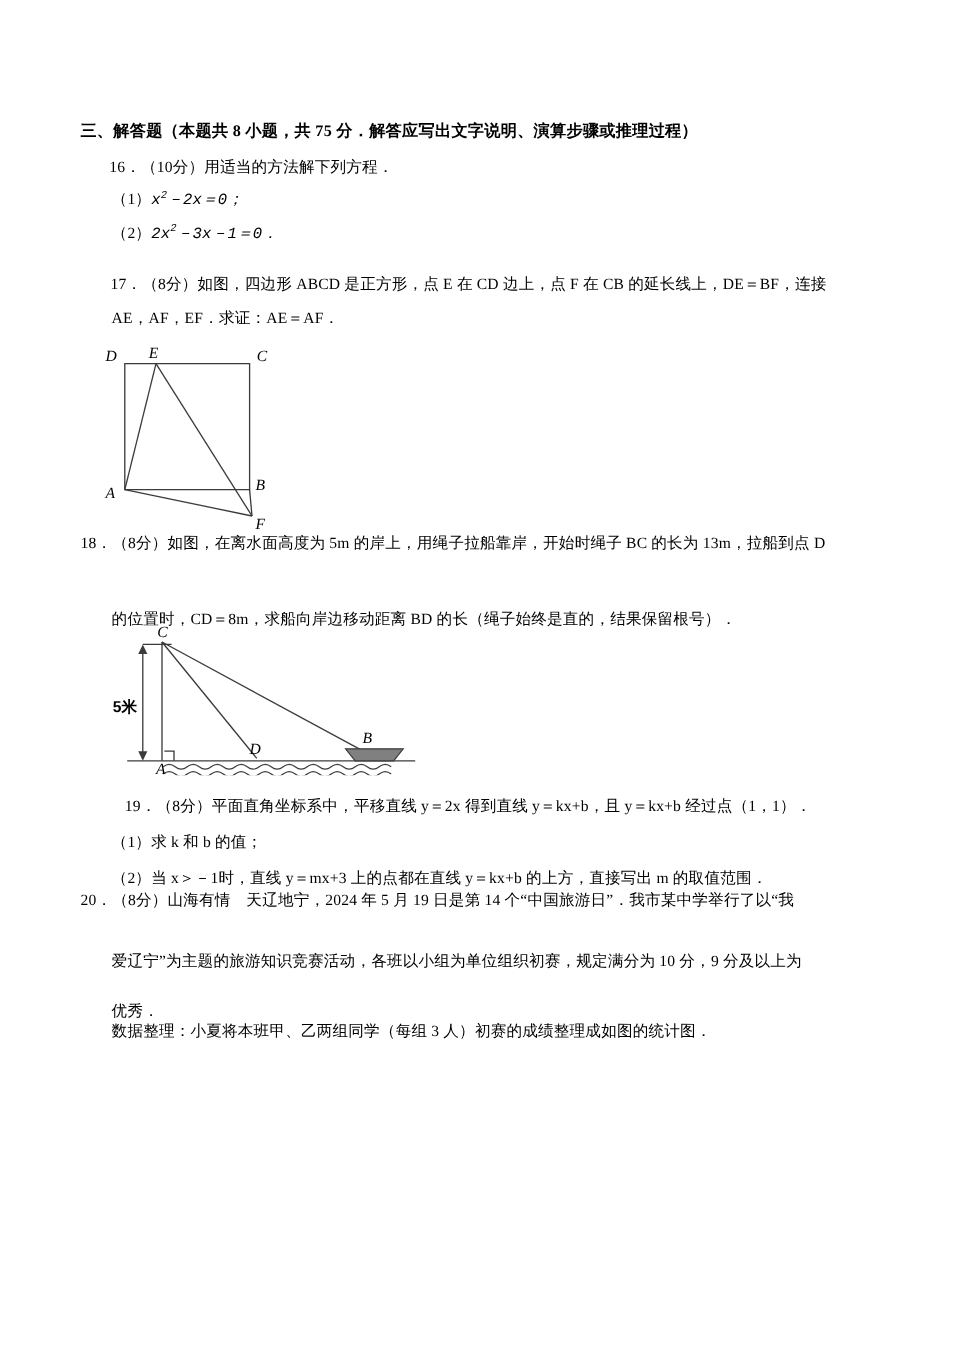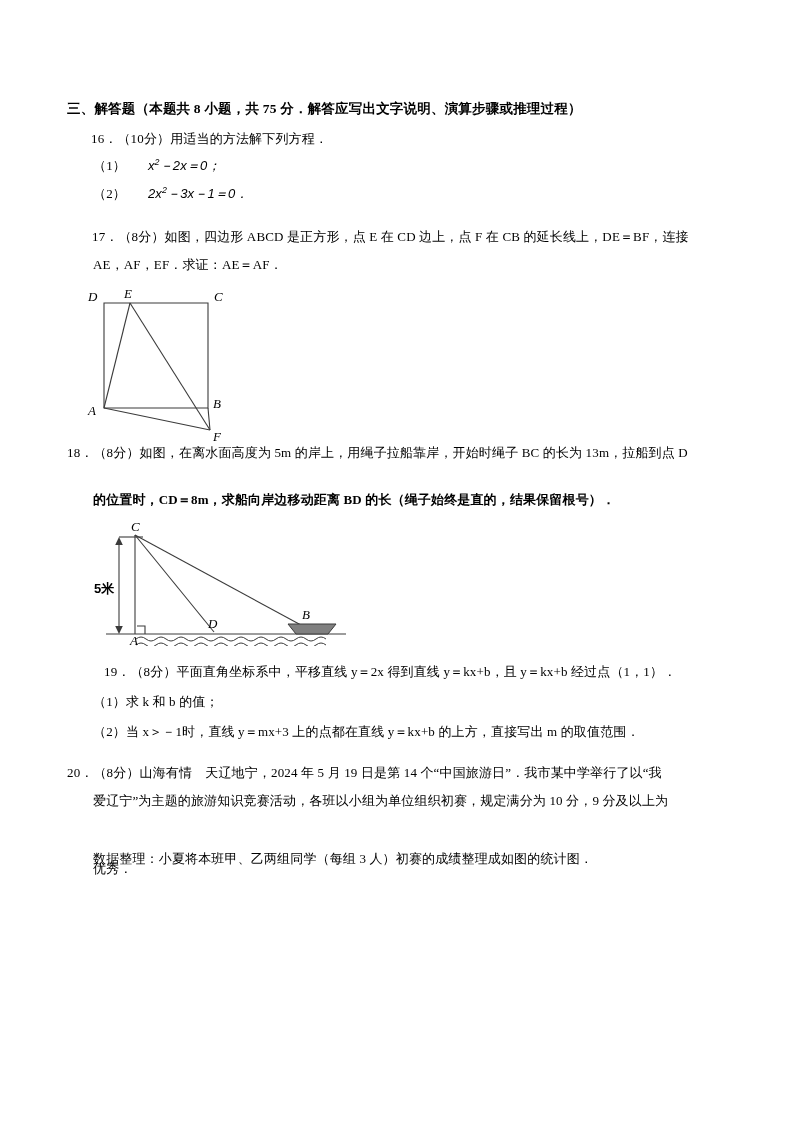--- a/index.html
+++ b/index.html
@@ -37,22 +37,21 @@
     position: absolute;
     font-size: 13px;
     line-height: 16px;
     white-space: nowrap;
     letter-spacing: 0.15px;
   }
   .indent1 { left: 67px; }
   .indent2 { left: 93px; }
   .mathvar {
     font-style: italic;
-    font-family: Liberation Sans, sans-serif;
-    margin-left: 22px;
+    font-family: Liberation Mono, monospace;
   }
   sup {
     font-size: 0.68em;
     vertical-align: super;
     line-height: 0;
   }
 
   
   .fig-square {
     position: absolute;
@@ -120,21 +119,21 @@
       <text x="8" y="18" class="figlabel">D</text>
       <text x="44" y="15" class="figlabel">E</text>
       <text x="134" y="18" class="figlabel">C</text>
       <text x="8" y="132" class="figlabel">A</text>
       <text x="133" y="125" class="figlabel">B</text>
       <text x="133" y="158" class="figlabel">F</text>
     </svg>
   </div>
 
   <div class="qline indent1" style="top:445px;">18．（8分）如图，在离水面高度为 5m 的岸上，用绳子拉船靠岸，开始时绳子 BC 的长为 13m，拉船到点 D</div>
-  <div class="qline indent2" style="top:492px;font-weight:bold;">的位置时，CD＝8m，求船向岸边移动距离 BD 的长（绳子始终是直的，结果保留根号）．</div>
+  <div class="qline indent2" style="top:508px;">的位置时，CD＝8m，求船向岸边移动距离 BD 的长（绳子始终是直的，结果保留根号）．</div>
 
   <div class="fig-boat">
     <svg width="260" height="128" viewBox="0 0 260 128">
       <g stroke="#3b3b3b" stroke-width="1.1" fill="none">
 
         <path d="M47 17 L47 116"></path>
 
         <path d="M18 116 L258 116"></path>
 
         <path d="M47 17 L224 113"></path>
@@ -163,18 +162,18 @@
       <text x="120" y="110" class="figlabel">D</text>
       <text x="214" y="101" class="figlabel">B</text>
       <text x="6" y="75" class="figlabel-cn">5米</text>
     </svg>
   </div>
 
   <div class="qline indent1" style="top:664px;margin-left:37px;">19．（8分）平面直角坐标系中，平移直线 y＝2x 得到直线 y＝kx+b，且 y＝kx+b 经过点（1，1）．</div>
   <div class="qline indent2" style="top:694px;">（1）求 k 和 b 的值；</div>
   <div class="qline indent2" style="top:724px;">（2）当 x＞－1时，直线 y＝mx+3 上的点都在直线 y＝kx+b 的上方，直接写出 m 的取值范围．</div>
 
-  <div class="qline indent1" style="top:765px;">20．（8分）山海有情　天辽地宁，2024 年 5 月 19 日是第 14 个“中国旅游日”．我市某中学举行了以“我</div>
+  <div class="qline indent1" style="top:742px;">20．（8分）山海有情　天辽地宁，2024 年 5 月 19 日是第 14 个“中国旅游日”．我市某中学举行了以“我</div>
   <div class="qline indent2" style="top:793px;">爱辽宁”为主题的旅游知识竞赛活动，各班以小组为单位组织初赛，规定满分为 10 分，9 分及以上为</div>
-  <div class="qline indent2" style="top:861px;">优秀．</div>
+  <div class="qline indent2" style="top:835px;">优秀．</div>
   <div class="qline indent2" style="top:851px;">数据整理：小夏将本班甲、乙两组同学（每组 3 人）初赛的成绩整理成如图的统计图．</div>
 
 </div>
 
 </body></html>

